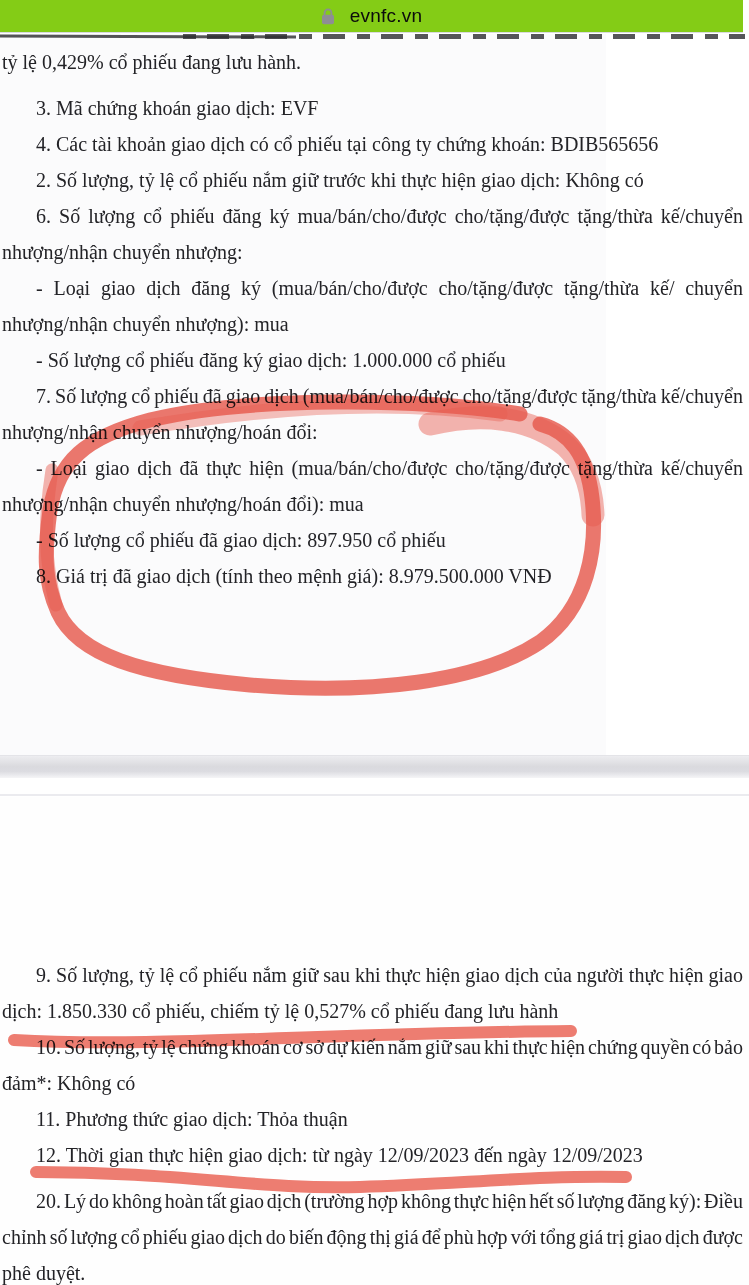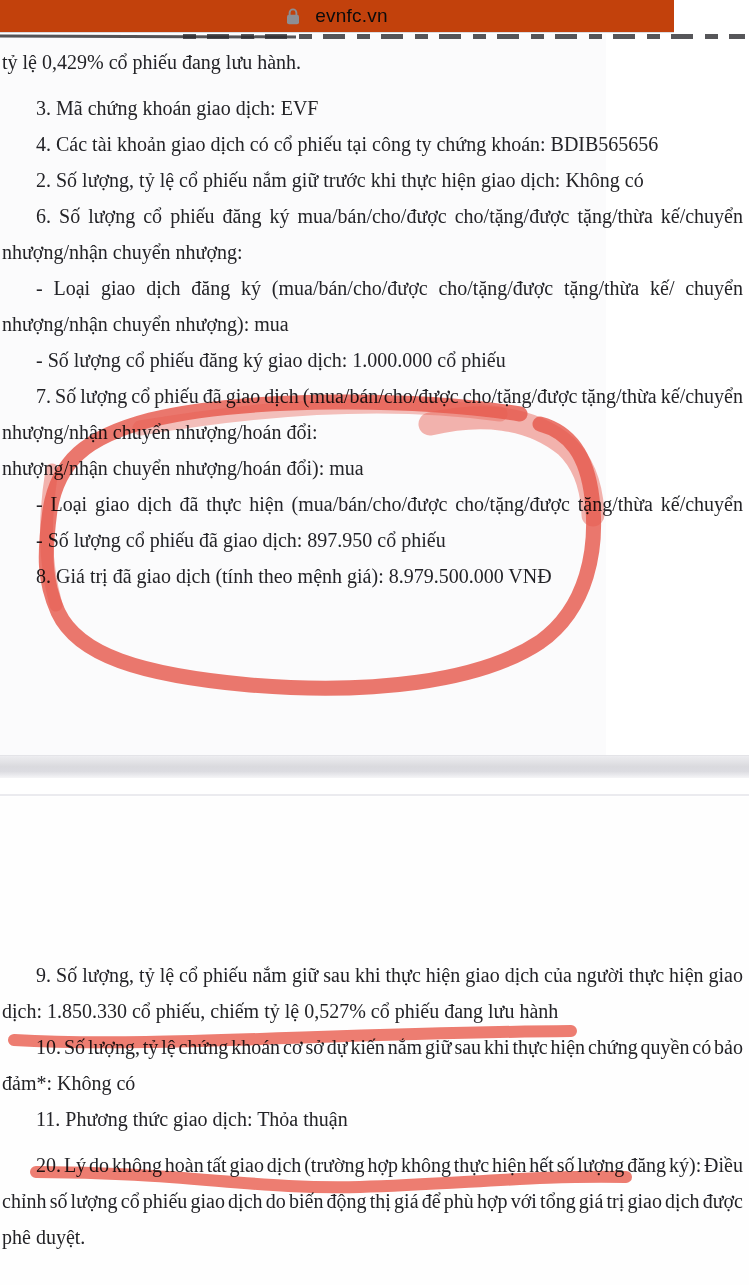--- a/index.html
+++ b/index.html
@@ -3,22 +3,22 @@
 <meta charset="utf-8">
 <style>
   html,body{margin:0;padding:0;background:#ffffff;}
   #frame{
     position:relative;width:749px;height:1285px;overflow:hidden;
     background:#ffffff;color:#232327;
     font-family:"Liberation Serif","DejaVu Serif",serif;
   }
   
   #browser-bar{
-    position:absolute;top:0;left:0;width:674px;height:33px;
-    background:#c2410c;border-bottom:1px solid #dadade;
+    position:absolute;top:0;left:0;width:743px;height:33px;
+    background:#84cc16;border-bottom:1px solid #dadade;
     display:flex;align-items:center;justify-content:center;gap:15px;
     font-family:"Liberation Sans","DejaVu Sans",sans-serif;
     box-sizing:border-box;z-index:6;cursor:pointer;
   }
   #url-text{font-size:19px;color:#0b0b0c;letter-spacing:.2px;}
   
   #page1{position:absolute;top:34px;left:0;width:606px;height:721px;background:#fbfbfc;}
   .doc-top-edge{position:absolute;top:1px;left:0;width:296px;height:3px;background:#36363a;transform:rotate(.2deg);opacity:.85;}
   .doc-top-fragments{
     position:absolute;top:0;left:183px;width:562px;height:5px;opacity:.8;
@@ -67,39 +67,40 @@
         <div class="line indent gap"><span>3. Mã chứng khoán giao dịch: EVF</span></div>
         <div class="line indent"><span>4. Các tài khoản giao dịch có cổ phiếu tại công ty chứng khoán: BDIB565656</span></div>
         <div class="line indent"><span>2. Số lượng, tỷ lệ cổ phiếu nắm giữ trước khi thực hiện giao dịch: Không có</span></div>
         <div class="line indent just"><span style="word-spacing: 3.03906px;">6. Số lượng cổ phiếu đăng ký mua/bán/cho/được cho/tặng/được tặng/thừa kế/chuyển</span></div>
         <div class="line"><span>nhượng/nhận chuyển nhượng:</span></div>
         <div class="line indent just"><span style="word-spacing: 5.79531px;">- Loại giao dịch đăng ký (mua/bán/cho/được cho/tặng/được tặng/thừa kế/ chuyển</span></div>
         <div class="line"><span>nhượng/nhận chuyển nhượng): mua</span></div>
         <div class="line indent"><span>- Số lượng cổ phiếu đăng ký giao dịch: 1.000.000 cổ phiếu</span></div>
         <div class="line indent just"><span style="word-spacing: -0.921875px;">7. Số lượng cổ phiếu đã giao dịch (mua/bán/cho/được cho/tặng/được tặng/thừa kế/chuyển</span></div>
         <div class="line"><span>nhượng/nhận chuyển nhượng/hoán đổi:</span></div>
+        <div class="line indent just"><span style="word-spacing: 2.825px;">- Loại giao dịch đã thực hiện (mua/bán/cho/được cho/tặng/được tặng/thừa kế/chuyển</span></div>
         <div class="line"><span>nhượng/nhận chuyển nhượng/hoán đổi): mua</span></div>
-        <div class="line indent just"><span style="word-spacing: 2.825px;">- Loại giao dịch đã thực hiện (mua/bán/cho/được cho/tặng/được tặng/thừa kế/chuyển</span></div>
         <div class="line indent"><span>- Số lượng cổ phiếu đã giao dịch: 897.950 cổ phiếu</span></div>
         <div class="line indent"><span>8. Giá trị đã giao dịch (tính theo mệnh giá): 8.979.500.000 VNĐ</span></div>
       </div>
   </div>
 
   <div id="page-separator">
     <div class="band"></div>
     <div class="thin-line"></div>
   </div>
 
   <div id="page2">
     <div class="content" id="page2-lines">
         <div class="line indent just"><span style="word-spacing: 0.00575658px;">9. Số lượng, tỷ lệ cổ phiếu nắm giữ sau khi thực hiện giao dịch của người thực hiện giao</span></div>
         <div class="line"><span>dịch: 1.850.330 cổ phiếu, chiếm tỷ lệ 0,527% cổ phiếu đang lưu hành</span></div>
         <div class="line indent just"><span style="word-spacing: -2.09375px;">10. Số lượng, tỷ lệ chứng khoán cơ sở dự kiến nắm giữ sau khi thực hiện chứng quyền có bảo</span></div>
         <div class="line"><span>đảm*: Không có</span></div>
         <div class="line indent"><span>11. Phương thức giao dịch: Thỏa thuận</span></div>
+        <div class="line indent"><span>12. Thời gian thực hiện giao dịch: từ ngày 12/09/2023 đến ngày 12/09/2023</span></div>
         <div class="line indent just gap"><span style="word-spacing: -2.09375px;">20. Lý do không hoàn tất giao dịch (trường hợp không thực hiện hết số lượng đăng ký): Điều</span></div>
         <div class="line just"><span style="word-spacing: -1.80283px;">chỉnh số lượng cổ phiếu giao dịch do biến động thị giá để phù hợp với tổng giá trị giao dịch được</span></div>
         <div class="line"><span>phê duyệt.</span></div>
       </div>
   </div>
 
   <svg id="marker-overlay" width="749" height="1285" viewBox="0 0 749 1285">
     <path class="marker" stroke-width="15" opacity="0.82" d="M 520 414 C 420 398, 250 396, 150 420 C 85 437, 58 462, 50 510 C 44 556, 44 580, 58 612 C 78 655, 140 675, 250 685 C 370 695, 480 682, 540 642 C 588 608, 598 548, 592 498 C 587 455, 570 432, 540 424" stroke="#ea5c4e"></path>
     <path class="marker" stroke-width="23" opacity="0.45" d="M 430 424 C 480 412, 530 416, 566 446 C 585 464, 592 490, 593 515" stroke="#ea5c4e"></path>
     <path class="marker" stroke-width="15" opacity="0.38" d="M 140 428 C 280 404, 400 400, 500 414" stroke="#ea5c4e"></path>

